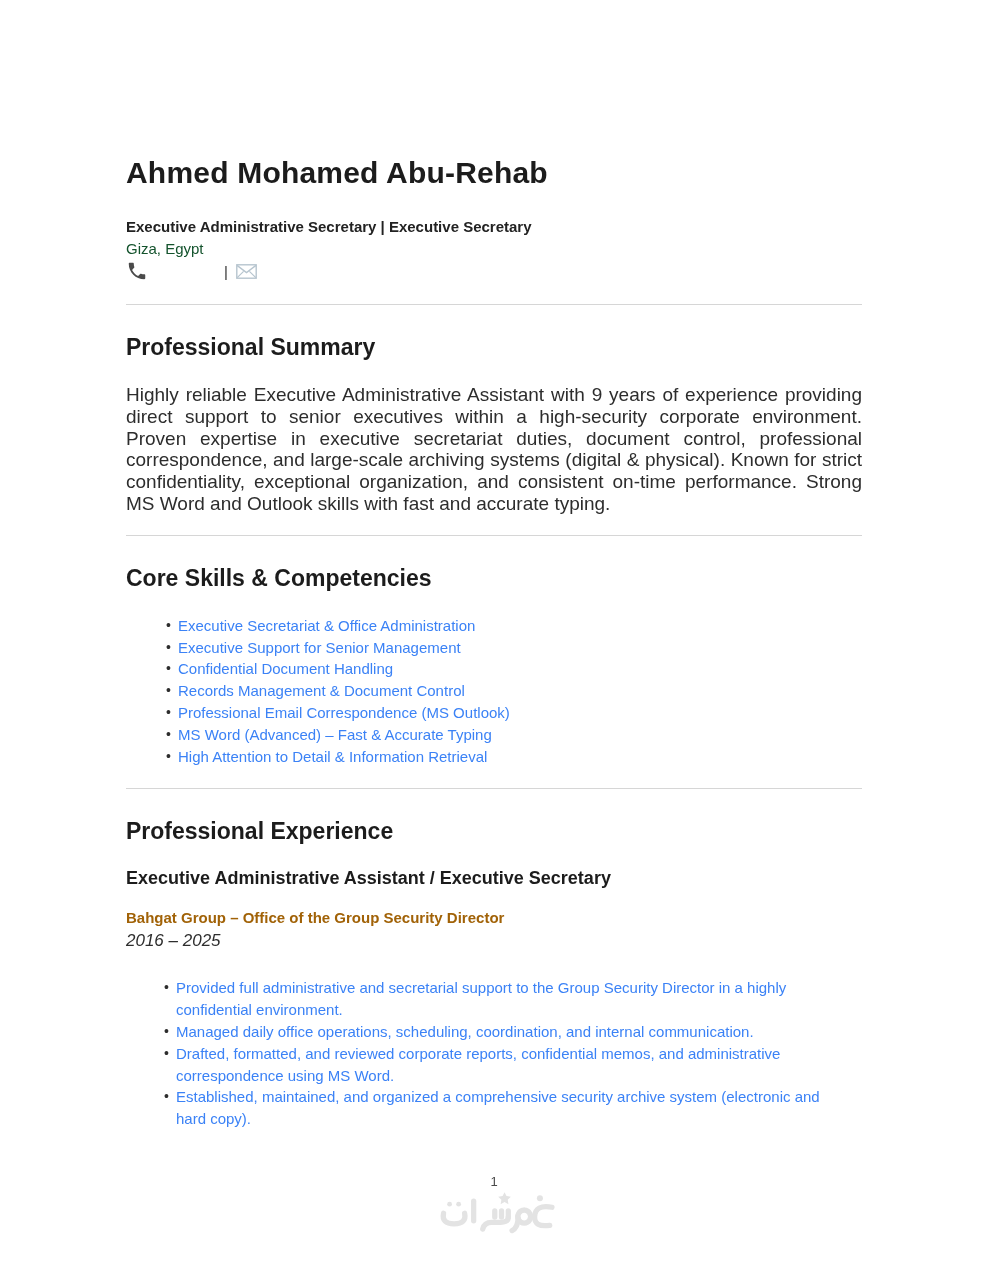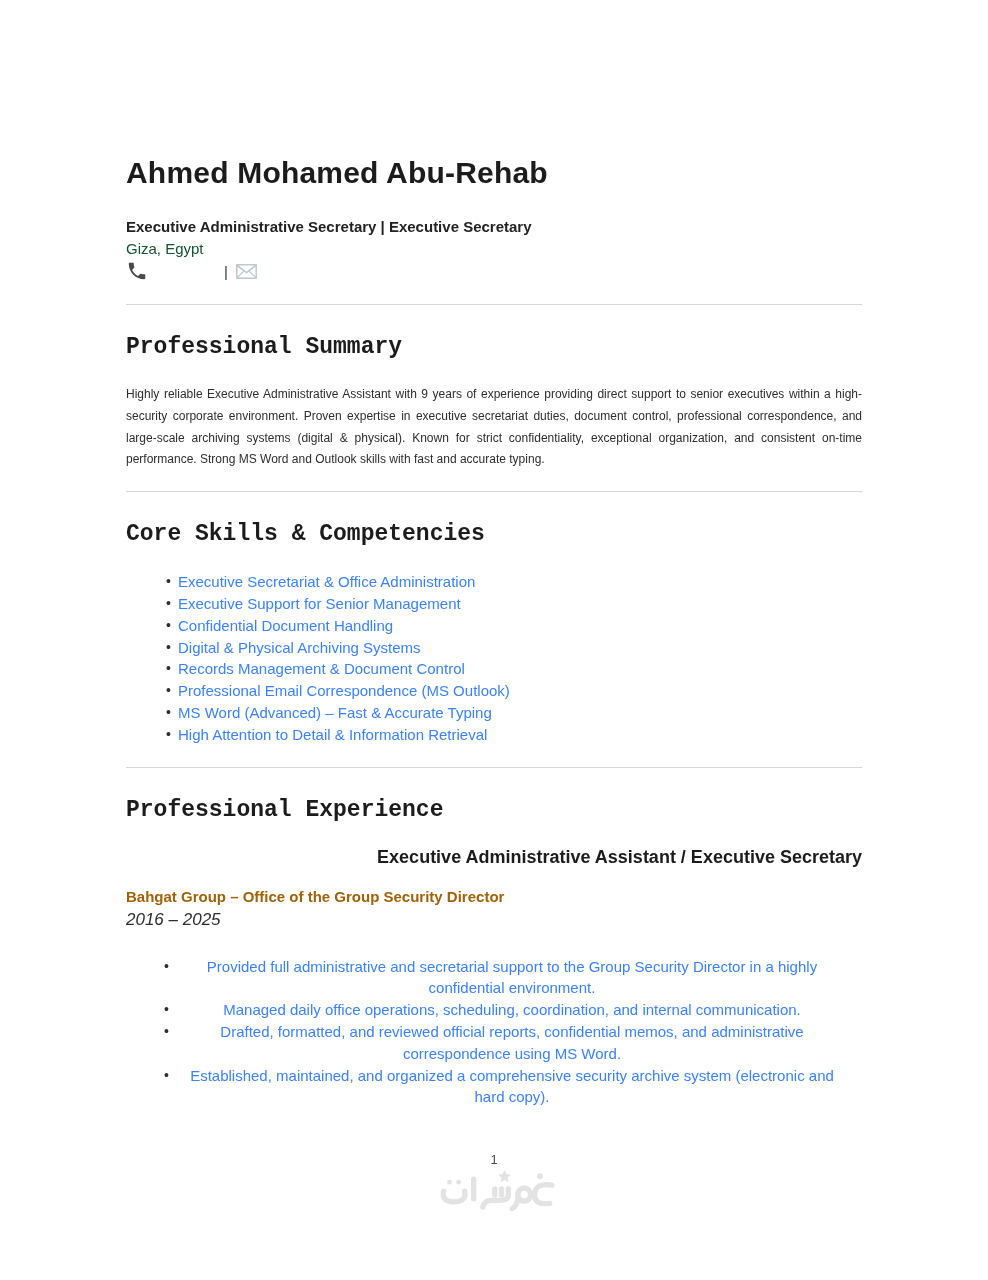--- a/index.html
+++ b/index.html
@@ -20,37 +20,37 @@
   .contact-row .redacted-phone { width:76px; height:1px; }
   .contact-row .sep { font-size:15px; color:#333; }
   .contact-row .gap { width:8px; height:1px; }
   .icon { display:inline-flex; align-items:center; }
 
   hr.divider { margin:22px 0 0 0; border:none; border-top:1px solid #d6d6d6; height:0; }
   hr.divider.d2 { margin-top:20px; }
   hr.divider.d3 { margin-top:21px; }
 
   h2.section-heading {
-    margin:28px 0 0 0; font-size:23px; line-height:28px; font-weight:bold; color:#1c1c1c;font-family:Liberation Mono, monospace;
+    margin:28px 0 0 0; font-size:23px; line-height:28px; font-weight:bold; color:#1c1c1c;
   }
   p.summary {
-    margin:23px 0 0 0; font-size:12px; line-height:21.8px;
+    margin:23px 0 0 0; font-size:19px; line-height:21.8px;
     text-align:justify; color:#2d2d2d;
   }
   ul.bullets { list-style:none; margin:23px 0 0 0; padding:0 0 0 40px; }
   ul.bullets li {
     position:relative; padding-left:12px; font-size:15px; line-height:21.8px; color:#3b82f6;
   }
   ul.bullets li::before {
     content:"\2022"; position:absolute; left:0; top:0; color:#2d2d2d; font-size:14px;
   }
-  ul.bullets.exp { margin-top:28px; padding-left:38px; padding-right:14px;text-align:center; }
+  ul.bullets.exp { margin-top:28px; padding-left:38px; padding-right:14px; }
 
   h3.role {
-    margin:23px 0 0 0; font-size:18px; line-height:20px; font-weight:bold; color:#1c1c1c;text-align:right;
+    margin:23px 0 0 0; font-size:18px; line-height:20px; font-weight:bold; color:#1c1c1c;
   }
   .company { margin-top:21px; font-size:15px; line-height:17px; font-weight:bold; color:#a16207; }
   .period  { margin-top:6px;  font-size:17px; line-height:17px; font-style:italic; color:#2e2e2e; }
 
   footer.page-footer { margin-top:44px; text-align:center; }
   .pagenum { font-size:13px; line-height:16px; color:#4a4a4a; }
   .watermark { margin-top:2px; display:flex; justify-content:center; }
 </style>
 </head>
 <body>
@@ -92,21 +92,20 @@
   <section>
     <h2 class="section-heading">Core Skills &amp; Competencies</h2>
     <ul class="bullets">
 
         <li class="bullet-item">Executive Secretariat &amp; Office Administration</li>
 
         <li class="bullet-item">Executive Support for Senior Management</li>
 
         <li class="bullet-item">Confidential Document Handling</li>
 
-        <li class="bullet-item">Digital &amp; Physical Archiving Systems</li>
 
         <li class="bullet-item">Records Management &amp; Document Control</li>
 
         <li class="bullet-item">Professional Email Correspondence (MS Outlook)</li>
 
 
         <li class="bullet-item">MS Word (Advanced) – Fast &amp; Accurate Typing</li>
 
 
         <li class="bullet-item">High Attention to Detail &amp; Information Retrieval</li>
@@ -119,21 +118,21 @@
     <h2 class="section-heading">Professional Experience</h2>
     <h3 class="role">Executive Administrative Assistant / Executive Secretary</h3>
     <div class="company">Bahgat Group – Office of the Group Security Director</div>
     <div class="period">2016 – 2025</div>
     <ul class="bullets exp">
 
         <li class="bullet-item">Provided full administrative and secretarial support to the Group Security Director in a highly confidential environment.</li>
 
         <li class="bullet-item">Managed daily office operations, scheduling, coordination, and internal communication.</li>
 
-        <li class="bullet-item">Drafted, formatted, and reviewed official reports, confidential memos, and administrative correspondence using MS Word.</li>
+        <li class="bullet-item">Drafted, formatted, and reviewed corporate reports, confidential memos, and administrative correspondence using MS Word.</li>
 
         <li class="bullet-item">Established, maintained, and organized a comprehensive security archive system (electronic and hard copy).</li>
       </ul>
   </section>
 
   <footer class="page-footer">
     <div class="pagenum">1</div>
     <div class="watermark" aria-label="خمسات">
       <svg width="128" height="44" viewBox="0 0 170 58" aria-hidden="true">
         <g fill="none" stroke="#e3e3e3" stroke-width="7" stroke-linecap="round" stroke-linejoin="round">

